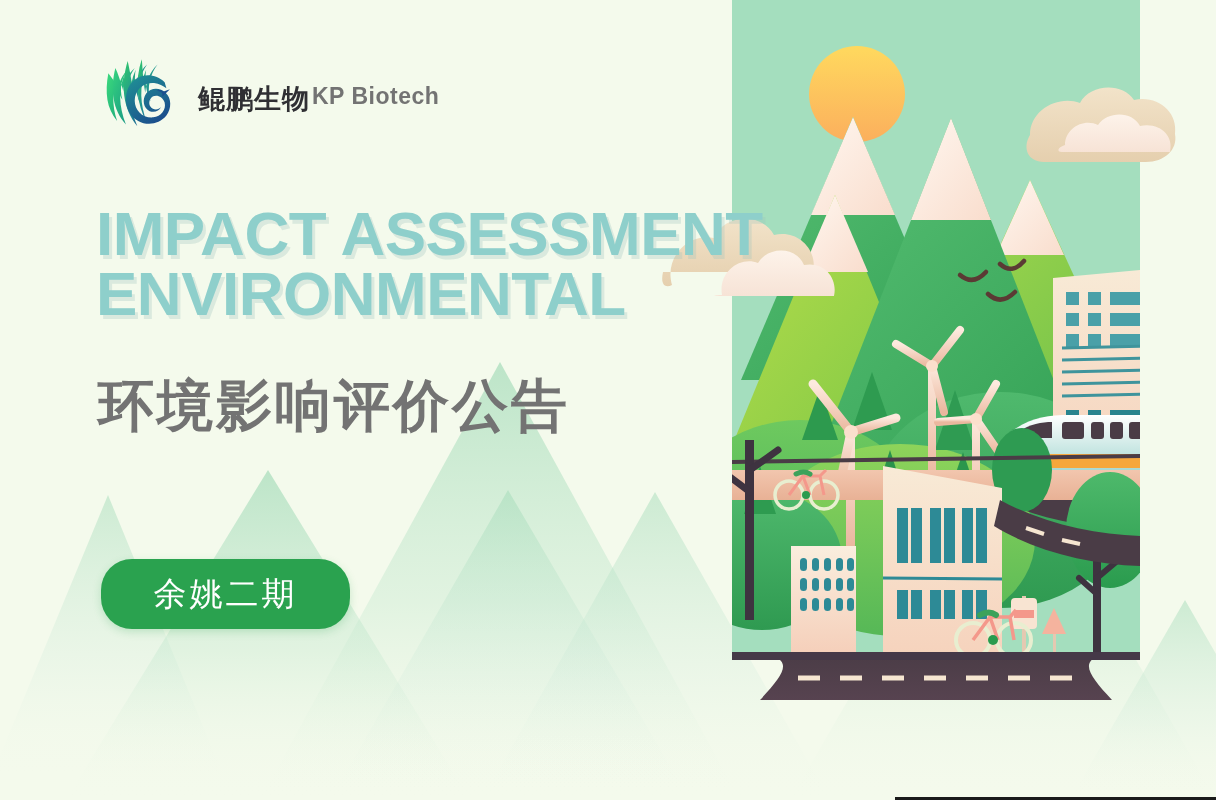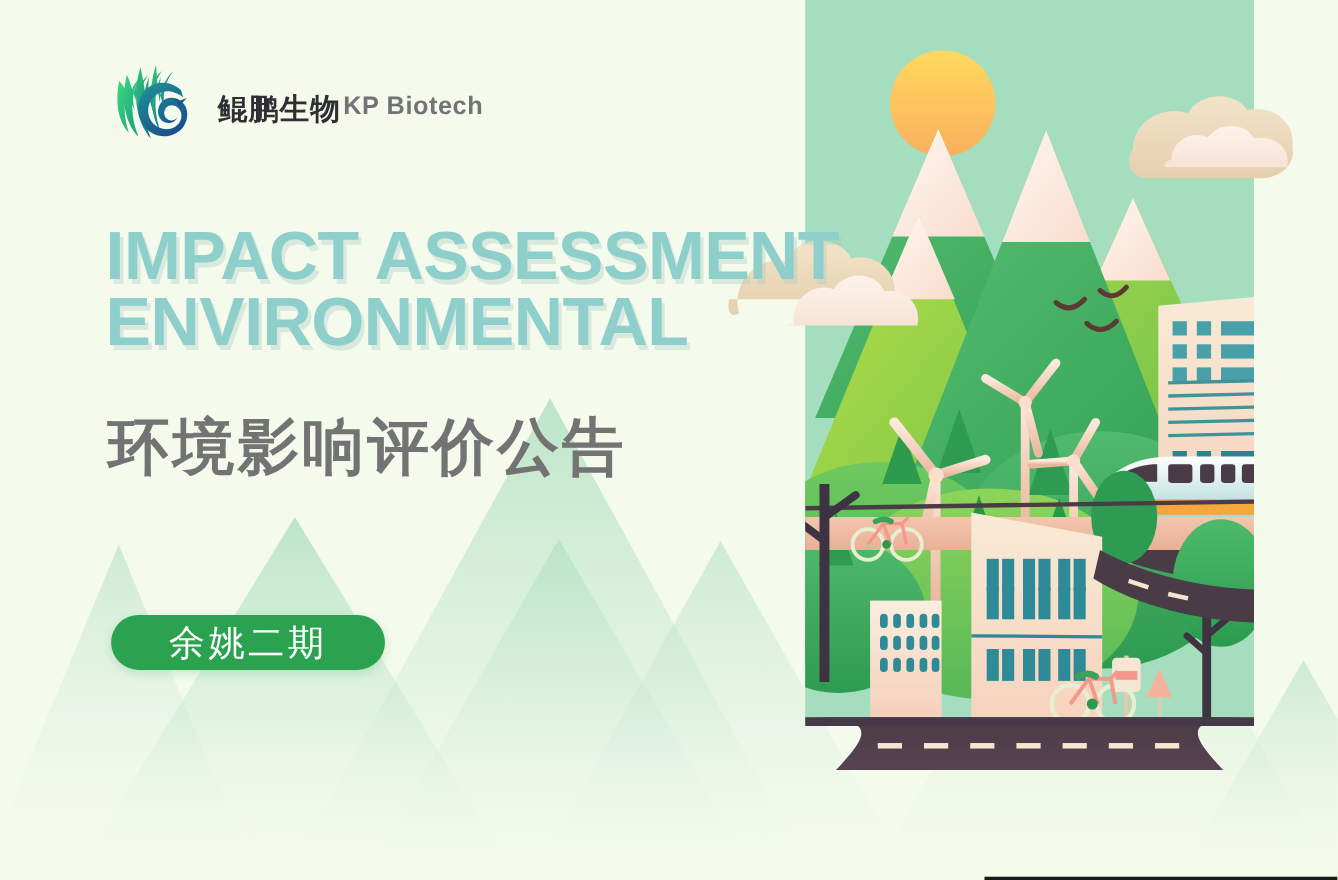--- a/index.html
+++ b/index.html
@@ -44,21 +44,21 @@
   #title-cn {
     position:absolute; left:98px; top:378px; z-index:5;
     font-size:56px; font-weight:bold;
     letter-spacing:3px; line-height:1;
     color:#737373; white-space:nowrap;
   }
 
   
   #badge {
     position:absolute; left:101px; top:559px; z-index:5;
-    width:249px; height:50px;
+    width:249px; height:70px;
     background:#2aa24f; border-radius:31px;
     display:flex; align-items:center; justify-content:center;
     box-shadow:0 3px 9px rgba(42,162,79,0.22);
   }
   #badge-label {
     color:#ffffff; font-size:33px; font-weight:normal;
     letter-spacing:3px; white-space:nowrap;
   }
 
   

